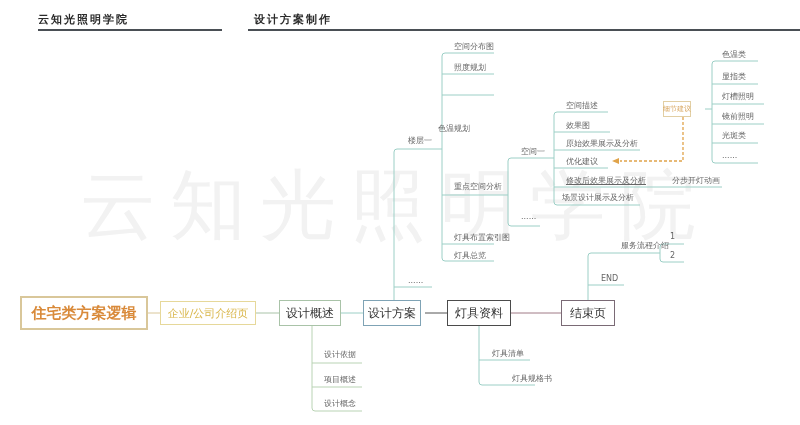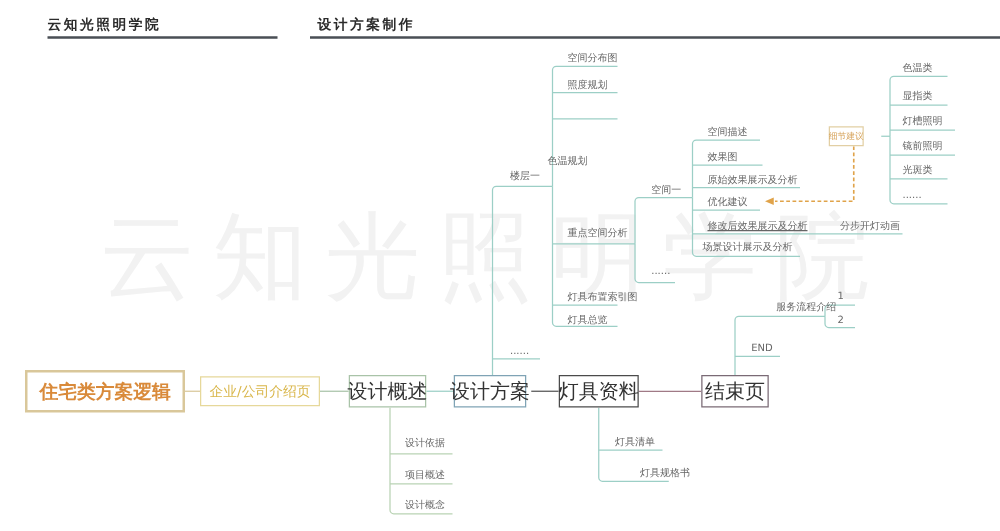--- a/index.html
+++ b/index.html
@@ -9,21 +9,21 @@
   .hdr-line { position: absolute; top: 29px; height: 2px; background: #4a4f55; }
   .watermark { position: absolute; left: 80px; top: 155px; font-size: 76px; color: #f2f2f2;
                letter-spacing: 14px; white-space: nowrap; font-family: "DejaVu Serif", serif; }
   svg { position: absolute; left: 0; top: 0; }
   .t { position: absolute; font-size: 8px; color: #666; white-space: nowrap; line-height: 10px; }
   .box { position: absolute; box-sizing: border-box; display: flex; align-items: center; justify-content: center;
          background: #fff; white-space: nowrap; }
   .root { left: 20px; top: 296px; width: 128px; height: 34px; border: 2px solid #d9c79a; color: #d98a3a;
           font-size: 15px; font-weight: bold; }
   .company { left: 160px; top: 301px; width: 96px; height: 24px; border: 1.5px solid #e6d89a; color: #d9b64a; font-size: 11px; }
-  .l1 { height: 26px; font-size: 16px; color: #333; border: 1.5px solid; }
+  .l1 { height: 26px; font-size: 12px; color: #333; border: 1.5px solid; }
   .overview { left: 279px; top: 300px; width: 62px; border-color: #a9c3a8; }
   .plan { left: 363px; top: 300px; width: 58px; border-color: #7fa3b5; }
   .fixtures { left: 447px; top: 300px; width: 64px; border-color: #4b4b4b; }
   .end { left: 561px; top: 300px; width: 54px; border-color: #7a6a75; }
   .tip { left: 663px; top: 101px; width: 28px; height: 16px; border: 1px solid #e2cfa4; color: #d7a35a; font-size: 7px; }
 </style>
 </head>
 <body>
 
 <div class="hdr" style="left:38px;">云知光照明学院</div>

